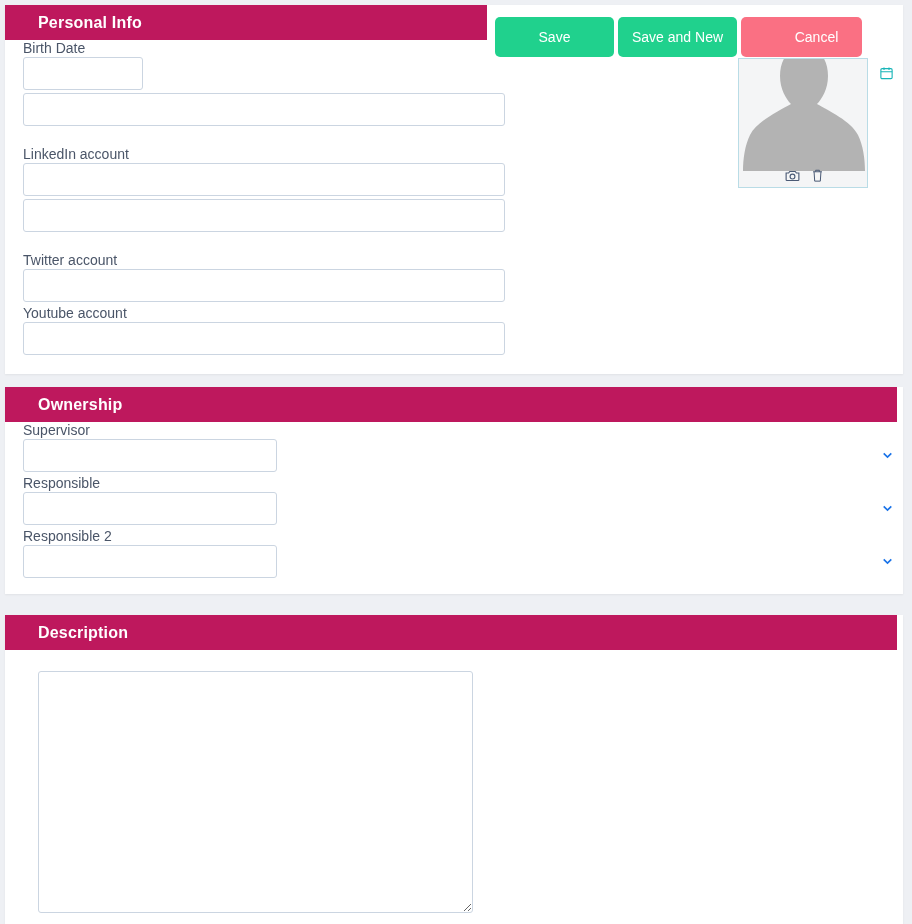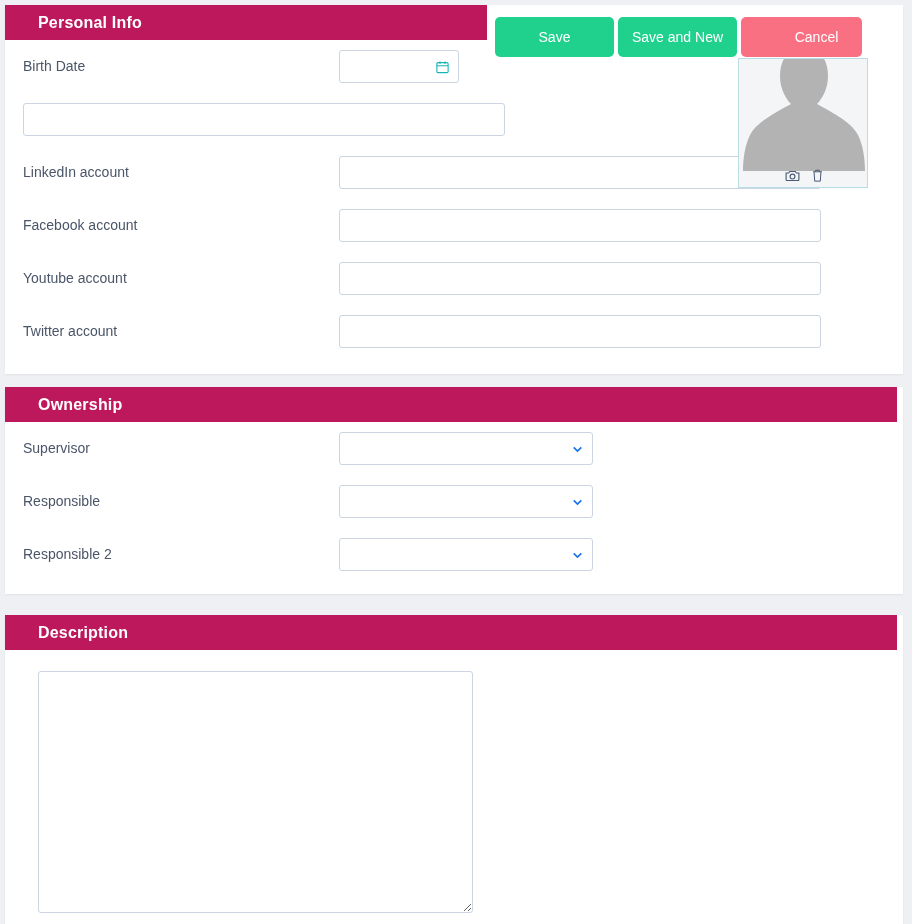--- a/index.html
+++ b/index.html
@@ -41,23 +41,23 @@
     letter-spacing: .2px;
   }
   .card-header.narrow { width: 482px; }
   .card-header.wide { width: 892px; }
 
   .card-body { padding: 0; }
 
   
   .form-row {
     display: flex;
-    align-items: center;
     height: 53px;
     padding-left: 18px;
+    flex-direction: column;
   }
   .form-label {
     width: 316px;
     font-size: 14px;
     color: #4a5568;
     line-height: 1.2;
   }
   .control { position: relative; }
 
   .text-input {
@@ -217,35 +217,34 @@
       </div>
 
       <div class="form-row">
         <div class="form-label">LinkedIn account</div>
         <div class="control">
           <input class="text-input wide" type="text" placeholder="" style="">
         </div>
       </div>
 
       <div class="form-row">
-        <div class="form-label">Facebook account</div>
+        <div class="control">
+          <input class="text-input wide" type="text" placeholder="" style="">
+        </div>
+      </div>
+
+      <div class="form-row">
+        <div class="form-label">Twitter account</div>
         <div class="control">
           <input class="text-input wide" type="text" placeholder="" style="">
         </div>
       </div>
 
       <div class="form-row">
         <div class="form-label">Youtube account</div>
-        <div class="control">
-          <input class="text-input wide" type="text" placeholder="" style="">
-        </div>
-      </div>
-
-      <div class="form-row">
-        <div class="form-label">Twitter account</div>
         <div class="control">
           <input class="text-input wide" type="text" placeholder="" style="">
         </div>
       </div>
 
       <div style="height:16px"></div>
     </div>
   </div>
 
   <div class="gap-12"></div>

